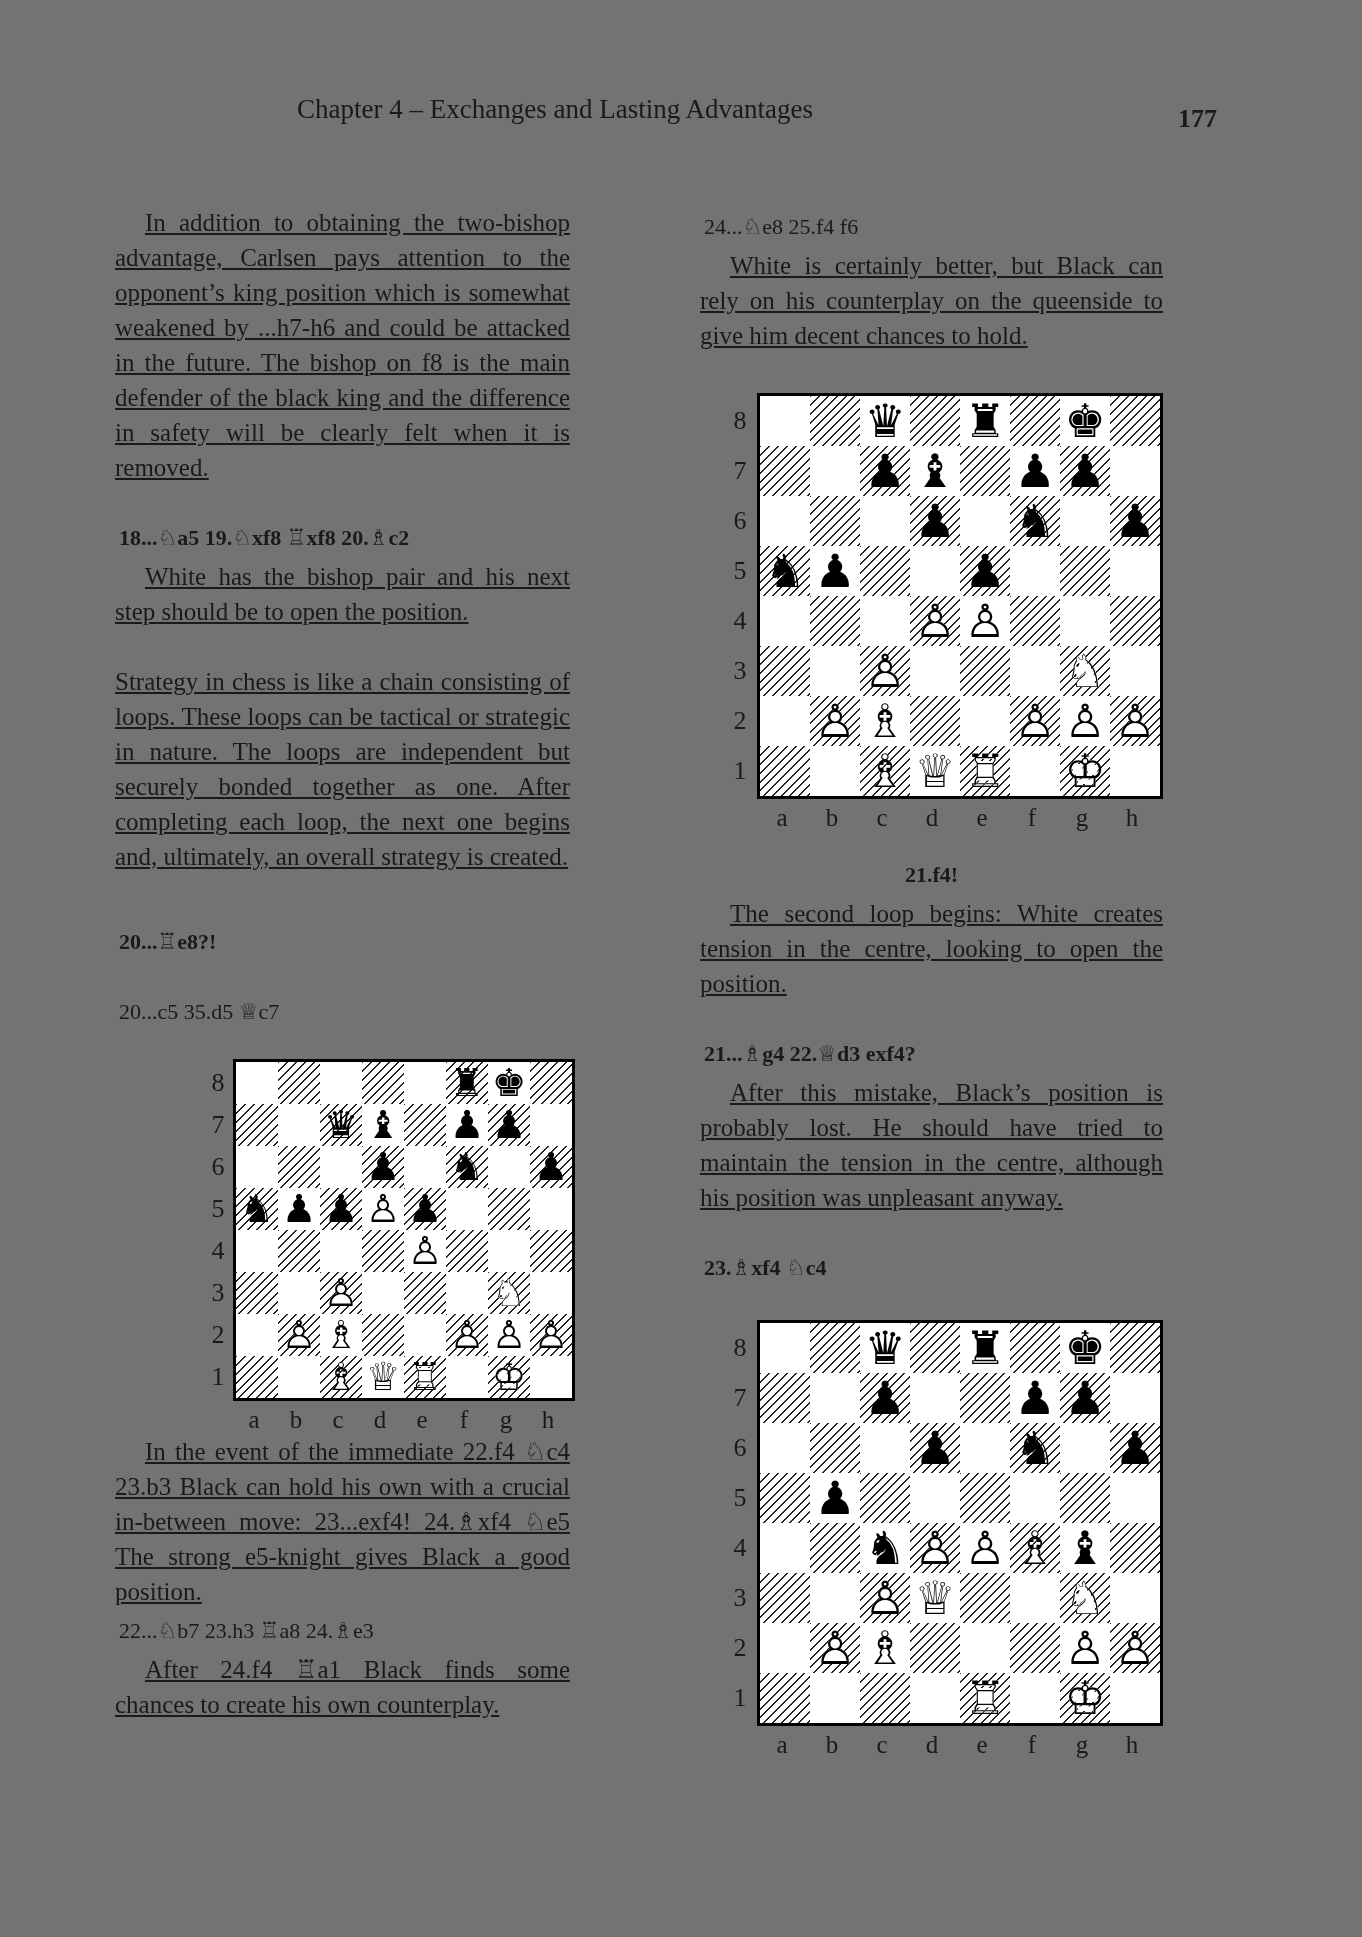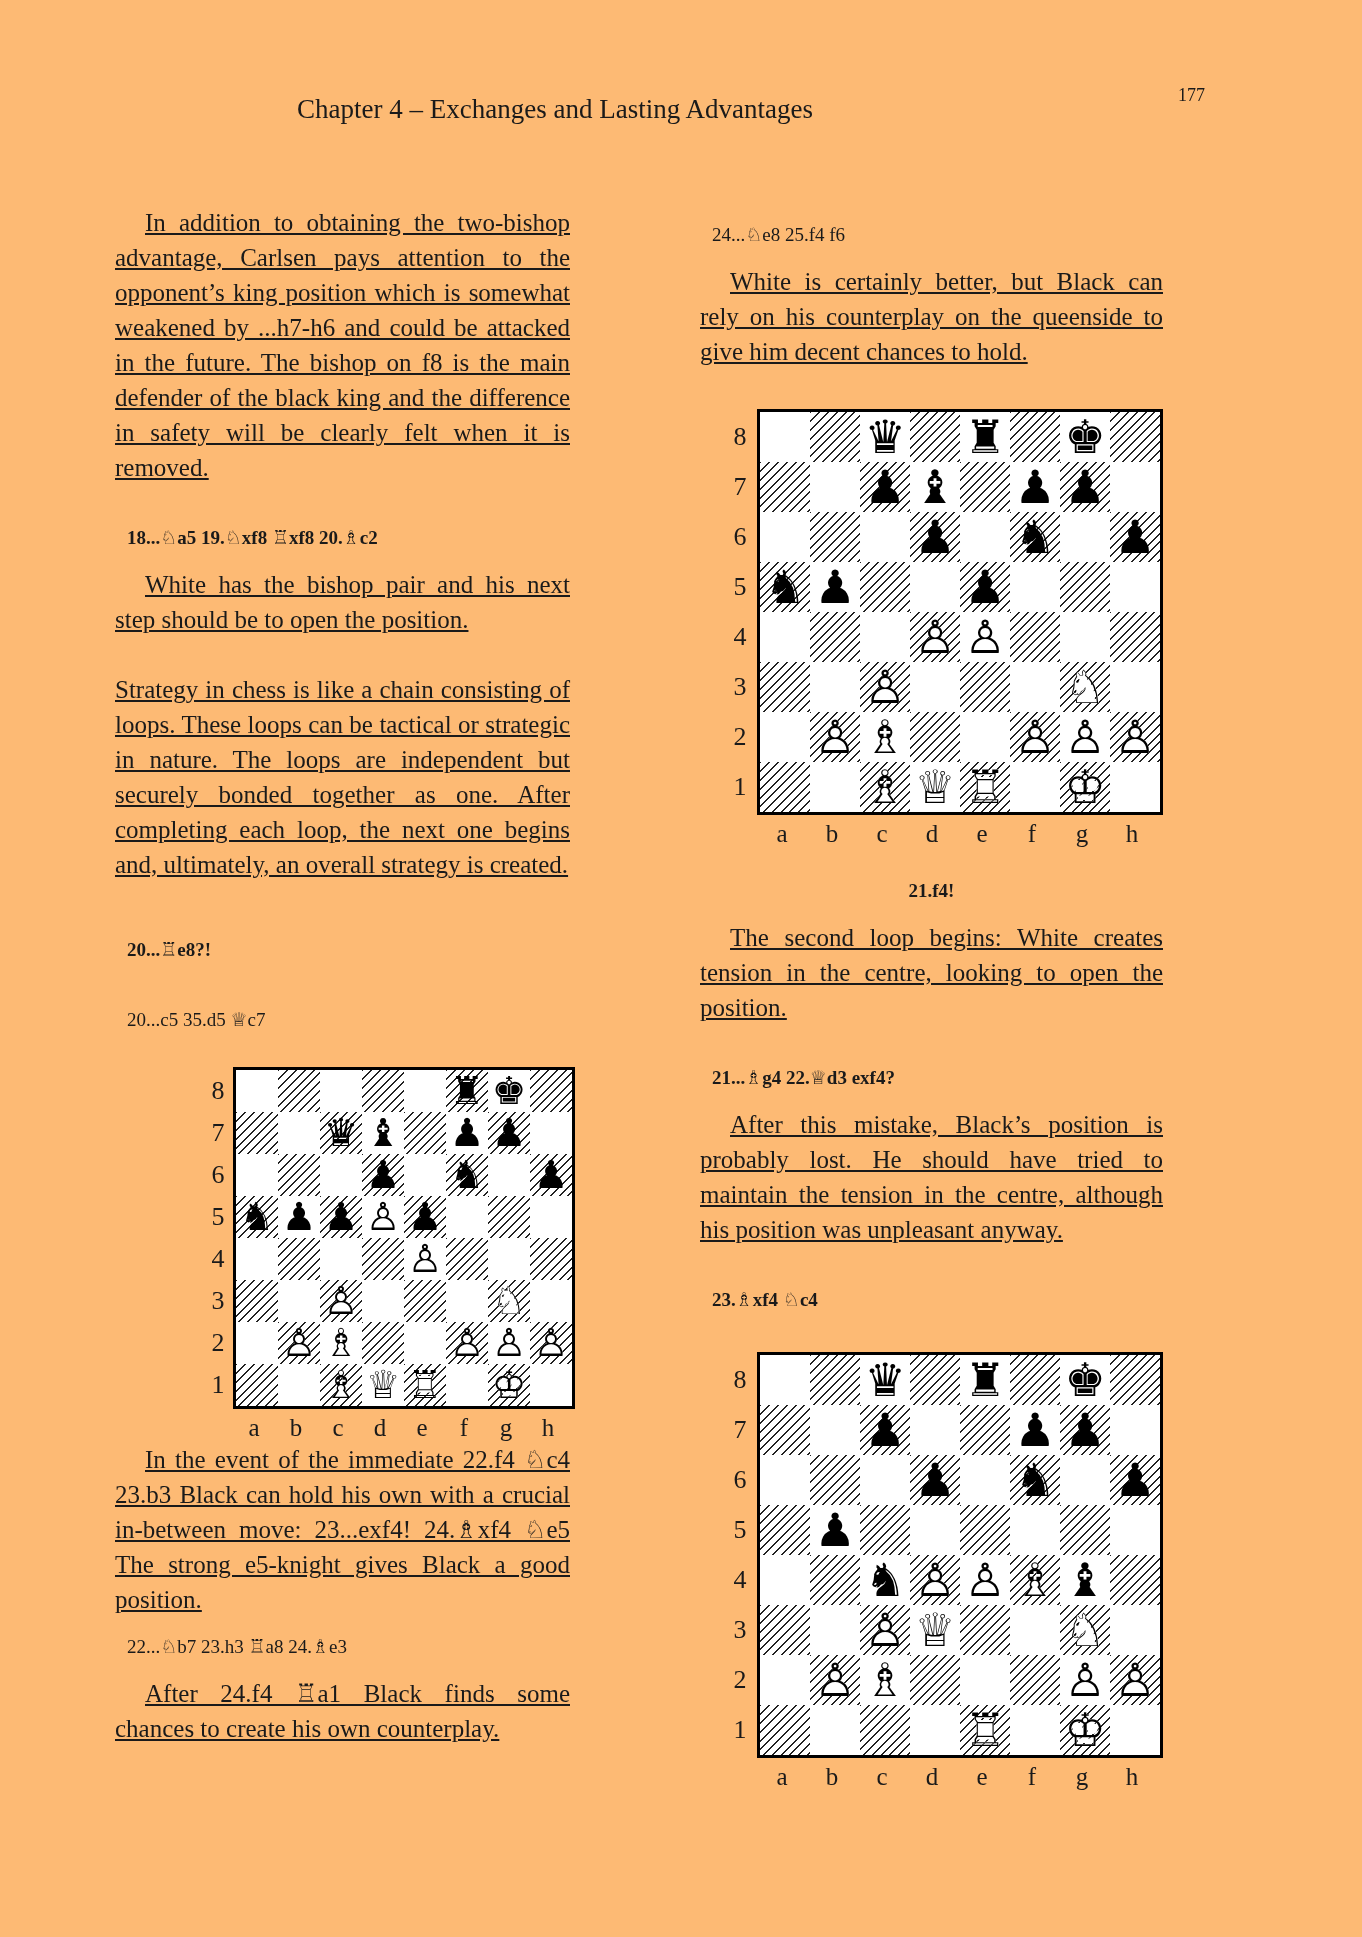--- a/index.html
+++ b/index.html
@@ -1,40 +1,40 @@
 <!DOCTYPE html>
 <html><head>
 <meta charset="utf-8">
 <style>
   html,body{margin:0;padding:0;background:#e8e8e8;}
   .page{
     position:relative;
     width:1362px;height:1937px;
     margin:0 auto;
-    background:#fdba74;
+    background:#737373;
     color:#1a1a1a;
     font-family:"Liberation Serif","DejaVu Sans",serif;
     overflow:hidden;
   }
   
   .header-title{
     position:absolute;top:92px;left:115px;width:880px;
     text-align:center;font-size:27px;line-height:34px;
   }
   .page-number{
-    position:absolute;top:80px;left:1178px;
-    font-size:18px;line-height:30px;
+    position:absolute;top:104px;left:1178px;
+    font-size:26px;line-height:30px;font-weight:bold;
   }
   
   .col{position:absolute;top:205px;}
   .col-left{left:115px;width:455px;}
   .col-right{left:700px;width:463px;}
   .para{font-size:25px;line-height:35px;text-align:justify;margin:0;text-decoration:underline;}
   .para.indent{text-indent:30px;}
-  .move{font-size:19px;line-height:35px;margin:12px;white-space:nowrap;}
+  .move{font-size:22px;line-height:35px;margin:4px;white-space:nowrap;}
   .move.bold{font-weight:700;}
   .mt35{margin-top:35px;}
   .mt50{margin-top:50px;}
   .mt30{margin-top:30px;}
   .mt16{margin-top:16px;}
   .mt25{margin-top:25px;text-align:center;}
   .mt40{margin-top:40px;}
   
   .diagram{
     display:grid;

